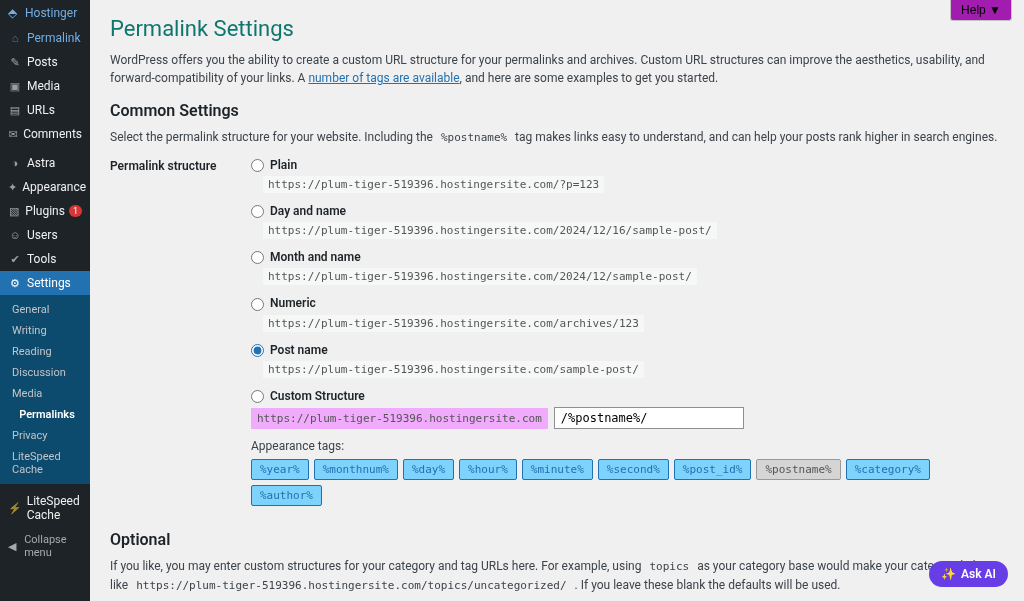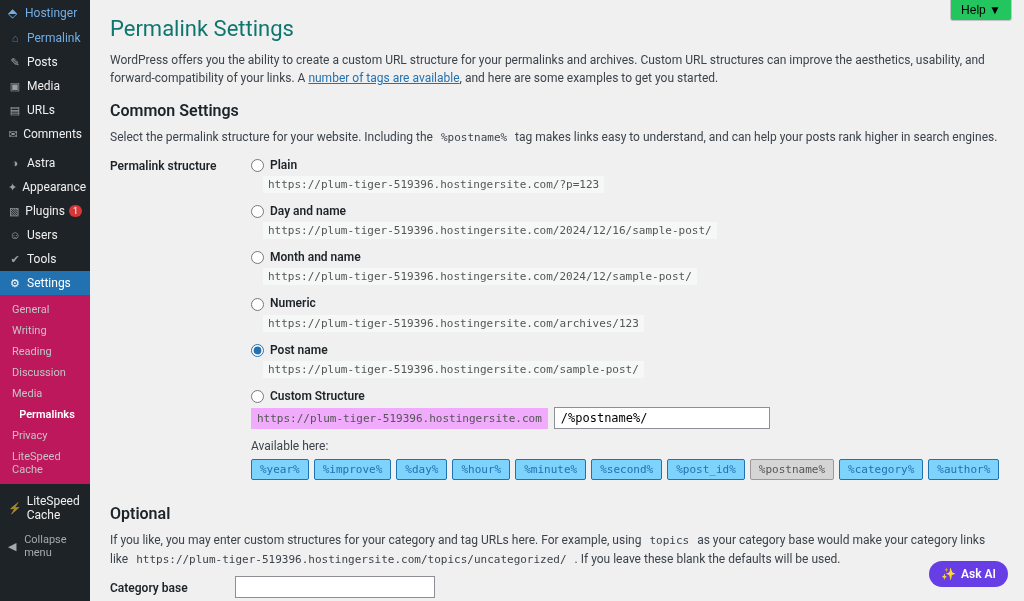--- a/index.html
+++ b/index.html
@@ -8,44 +8,44 @@
 .sidebar { width: 90px; background: #1d2327; color: #f0f0f1; font-size: 12px; flex-shrink: 0; position: relative; }
 .sidebar-brand { display: flex; align-items: center; padding: 6px 8px; color: #72aee6; font-size: 12px; cursor: pointer; }
 .sidebar-brand .ic { width: 12px; margin-right: 5px; }
 .side-item { display: flex; align-items: center; padding: 5px 8px; color: #f0f0f1; cursor: pointer; position: relative; }
 .side-item .ic { width: 14px; margin-right: 5px; opacity: .6; font-size: 11px; text-align: center; }
 .side-item.cur { background: #2271b1; color: #fff; }
 .side-item.cur .ic { opacity: 1; }
 .side-item.cur::after { content: ""; position: absolute; right: -4px; top: 50%; margin-top: -4px; border: 4px solid transparent; border-right-color: #f0f0f1; }
 .side-sep { height: 5px; }
 .badge { background: #d63638; color: #fff; border-radius: 8px; font-size: 9px; padding: 0 4px; margin-left: 4px; line-height: 12px; }
-.sub { background: #be185d; padding: 4px 0; }
+.sub { background: #0c4a6e; padding: 4px 0; }
 .sub-item { padding: 4px 8px 4px 12px; font-size: 11px; color: #c3c4c7; cursor: pointer; }
 .sub-item.cur { color: #fff; font-weight: 600; text-align: center; }
 .collapse { display: flex; align-items: center; padding: 6px 8px; color: #a7aaad; font-size: 11px; cursor: pointer; }
 .collapse .ic { width: 14px; margin-right: 5px; }
 .main { flex: 1; position: relative; }
 .helpbar { position: absolute; top: 0; right: 12px; }
-.help-btn { background: #22c55e; border: 1px solid #c3c4c7; border-top: none; padding: 3px 10px; font-size: 12px; cursor: pointer; border-radius: 0 0 3px 3px; }
+.help-btn { background: #a21caf; border: 1px solid #c3c4c7; border-top: none; padding: 3px 10px; font-size: 12px; cursor: pointer; border-radius: 0 0 3px 3px; }
 .content { padding: 10px 20px 20px; }
 h1 { font-size: 22px; font-weight: 400; color: #0f766e; margin: 6px 0 10px; }
 h2 { font-size: 16px; font-weight: 600; color: #1d2327; margin: 14px 0 8px; }
 p { font-size: 12px; color: #3c434a; line-height: 1.5; margin-bottom: 8px; }
 a { color: #2271b1; text-decoration: underline; }
 code, .codebox { font-family: Consolas, Monaco, monospace; font-size: 11px; background: #f0f0f1; padding: 2px 5px; }
 .codebox { background: #f6f7f7; border: none; display: inline-block; color: #555; }
 .form-tbl { display: grid; grid-template-columns: 125px 1fr; gap: 16px; margin-top: 10px; }
 .form-lbl { font-size: 12px; font-weight: 600; color: #1d2327; padding-top: 2px; }
 .opt { margin-bottom: 10px; }
 .opt label { font-size: 12px; font-weight: 600; color: #1d2327; cursor: pointer; }
 .opt input[type=radio] { margin-right: 6px; vertical-align: middle; accent-color: #2271b1; }
 .opt .ex { margin-top: 4px; margin-left: 12px; }
 .custom-row { display: flex; align-items: center; gap: 6px; margin-top: 4px; }
 .custom-base { font-family: Consolas, Monaco, monospace; font-size: 11px; background: #f0abfc; padding: 4px 6px; color: #555; }
-.custom-input { border: 1px solid #8c8f94; padding: 3px 6px; font-size: 12px; width: 216px; font-family: Consolas, Monaco, monospace; }
+.custom-input { border: 1px solid #8c8f94; padding: 3px 6px; font-size: 12px; width: 190px; font-family: Consolas, Monaco, monospace; }
 .avail-lbl { font-size: 12px; margin: 10px 0 6px; }
 .tags { display: flex; gap: 5px; flex-wrap: wrap; }
 .tag { border: 1px solid #2271b1; color: #2271b1; background: #7dd3fc; padding: 3px 8px; font-size: 11px; border-radius: 2px; cursor: pointer; font-family: Consolas, Monaco, monospace; }
 .tag.act { background: #d5d5d5; border-color: #999; color: #555; }
 .txt-input { border: 1px solid #8c8f94; padding: 3px 6px; font-size: 12px; width: 200px; background: #fff; }
 .row2 { display: grid; grid-template-columns: 125px 1fr; align-items: center; }
 .askai { position: fixed; right: 16px; bottom: 14px; background: #673de6; color: #fff; padding: 6px 12px; border-radius: 16px; font-size: 12px; font-weight: 600; cursor: pointer; display: flex; align-items: center; gap: 5px; }
 </style>
 </head>
 <body>
@@ -143,23 +143,23 @@
         <div class="form-lbl">Permalink structure</div>
         <div id="opts">
             <div class="opt"><label><input type="radio" name="perm" style="">Plain</label><div class="ex"><span class="codebox">https://plum-tiger-519396.hostingersite.com/?p=123</span></div></div>
             <div class="opt"><label><input type="radio" name="perm" style="">Day and name</label><div class="ex"><span class="codebox">https://plum-tiger-519396.hostingersite.com/2024/12/16/sample-post/</span></div></div>
             <div class="opt"><label><input type="radio" name="perm" style="">Month and name</label><div class="ex"><span class="codebox">https://plum-tiger-519396.hostingersite.com/2024/12/sample-post/</span></div></div>
             <div class="opt"><label><input type="radio" name="perm" style="">Numeric</label><div class="ex"><span class="codebox">https://plum-tiger-519396.hostingersite.com/archives/123</span></div></div>
             <div class="opt"><label><input type="radio" name="perm" checked="" style="">Post name</label><div class="ex"><span class="codebox">https://plum-tiger-519396.hostingersite.com/sample-post/</span></div></div>
             <div class="opt"><label><input type="radio" name="perm" style="">Custom Structure</label><div class="custom-row">
                 <span class="custom-base">https://plum-tiger-519396.hostingersite.com</span>
                 <input class="custom-input" value="/%postname%/" style="">
-              </div><div class="avail-lbl">Available here:</div><div class="tags">
+              </div><div class="avail-lbl">Appearance tags:</div><div class="tags">
                 <button class="tag">%year%</button>
-                <button class="tag">%improve%</button>
+                <button class="tag">%monthnum%</button>
                 <button class="tag">%day%</button>
                 <button class="tag">%hour%</button>
                 <button class="tag">%minute%</button>
                 <button class="tag">%second%</button>
                 <button class="tag">%post_id%</button>
                 <button class="tag act">%postname%</button>
                 <button class="tag">%category%</button>
                 <button class="tag">%author%</button>
               </div></div>
           </div>

